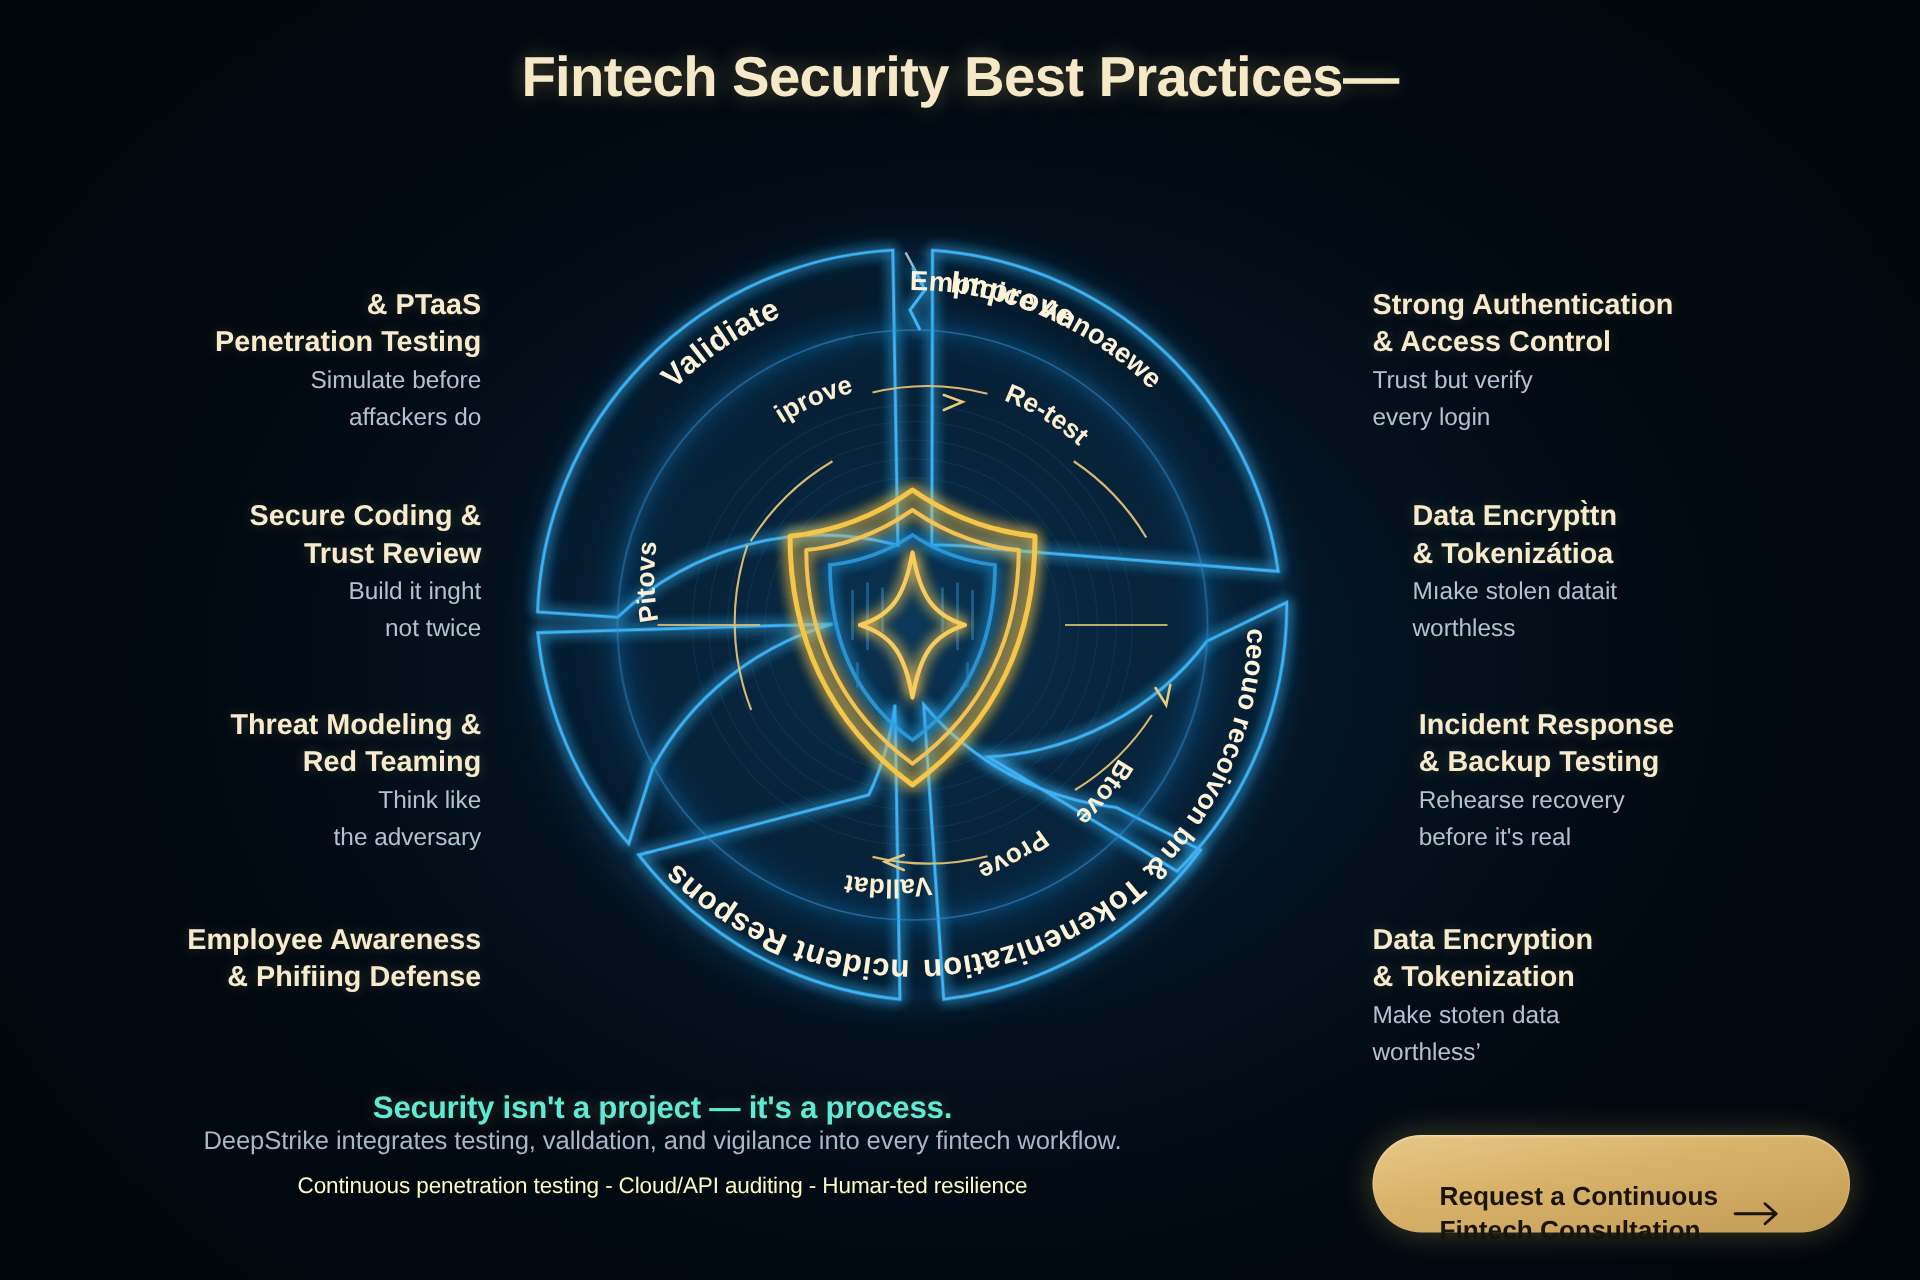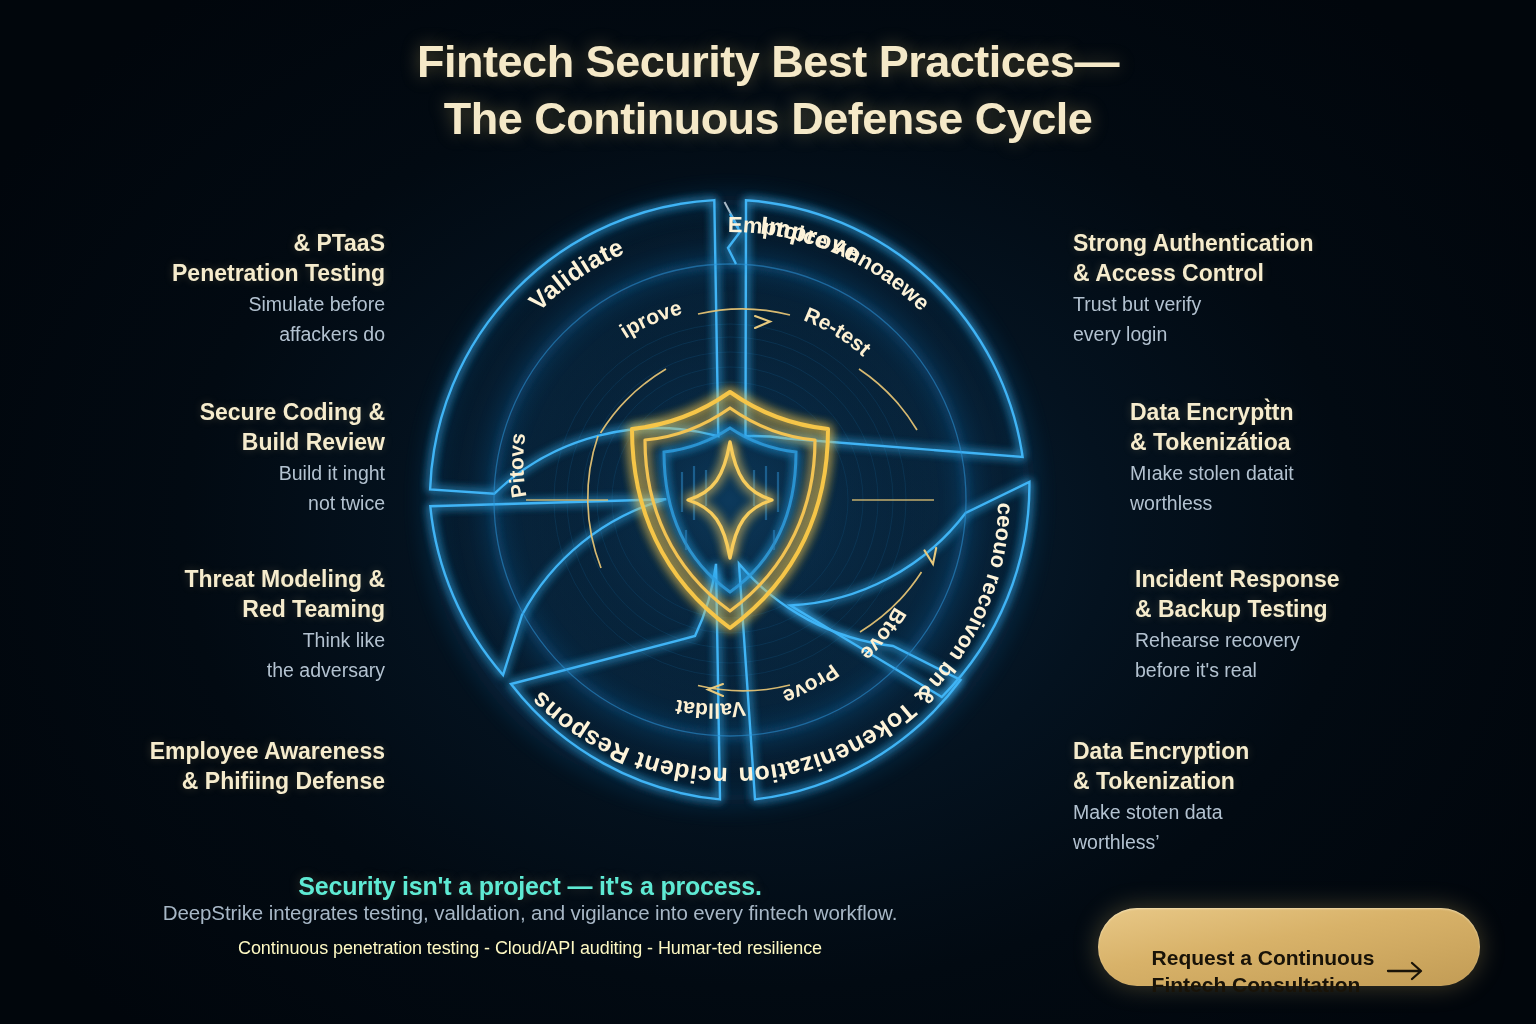--- a/index.html
+++ b/index.html
@@ -53,21 +53,21 @@
     line-height:30px; white-space:nowrap;
     text-shadow:0 0 10px rgba(230,200,130,.22);
   }
   .callout .c-sub{
     font-size:19.5px; color:#b3c2d0; line-height:27px;
     white-space:nowrap; margin-top:3px;
   }
   .left-col .c-title, .left-col .c-sub{ text-align:right; }
   .right-col .c-title, .right-col .c-sub{ text-align:left; }
   .left-col{ right:1151px; }
-  .right-col{ left:1073px; }
+  .right-col{ left:1098px; }
 
   
   #footer{
     position:absolute; left:0; top:872px; width:1060px;
     text-align:center; z-index:25;
   }
   #foot-head{
     font-size:25px; font-weight:bold; color:#5eead4;
     letter-spacing:-0.2px;
     text-shadow:0 0 12px rgba(230,200,130,.25);
@@ -89,21 +89,20 @@
     font-size:21px; font-weight:bold; color:#191308; line-height:27px;
     text-align:left;
   }
   #cta-arrow{ flex:0 0 auto; }
 </style>
 </head>
 <body>
 
 <div id="title-block">
   <div class="line" id="title-l1">Fintech Security Best Practices—</div>
-  <div class="line" id="title-l2">The Continuous Defense Cycle</div>
 </div>
 
 <div id="diagram">
 <svg viewBox="0 0 664 664" xmlns="http://www.w3.org/2000/svg">
   <defs>
     <filter id="neonBlue" x="-60%" y="-60%" width="220%" height="220%">
       <feGaussianBlur stdDeviation="5" result="b"></feGaussianBlur>
       <feMerge>
             <feMergeNode in="b"></feMergeNode>
             <feMergeNode in="b"></feMergeNode>
@@ -283,21 +282,21 @@
 
 <div class="callout left-col" style="top:228px;">
   <div class="c-title">&amp; PTaaS</div>
   <div class="c-title">Penetration Testing</div>
   <div class="c-sub">Simulate before</div>
   <div class="c-sub">affackers do</div>
 </div>
 
 <div class="callout left-col" style="top:397px;">
   <div class="c-title">Secure Coding &amp;</div>
-  <div class="c-title">Build Review</div>
+  <div class="c-title">Trust Review</div>
   <div class="c-sub">Build it inght</div>
   <div class="c-sub">not twice</div>
 </div>
 
 <div class="callout left-col" style="top:564px;">
   <div class="c-title">Threat Modeling &amp;</div>
   <div class="c-title">Red Teaming</div>
   <div class="c-sub">Think like</div>
   <div class="c-sub">the adversary</div>
 </div>

